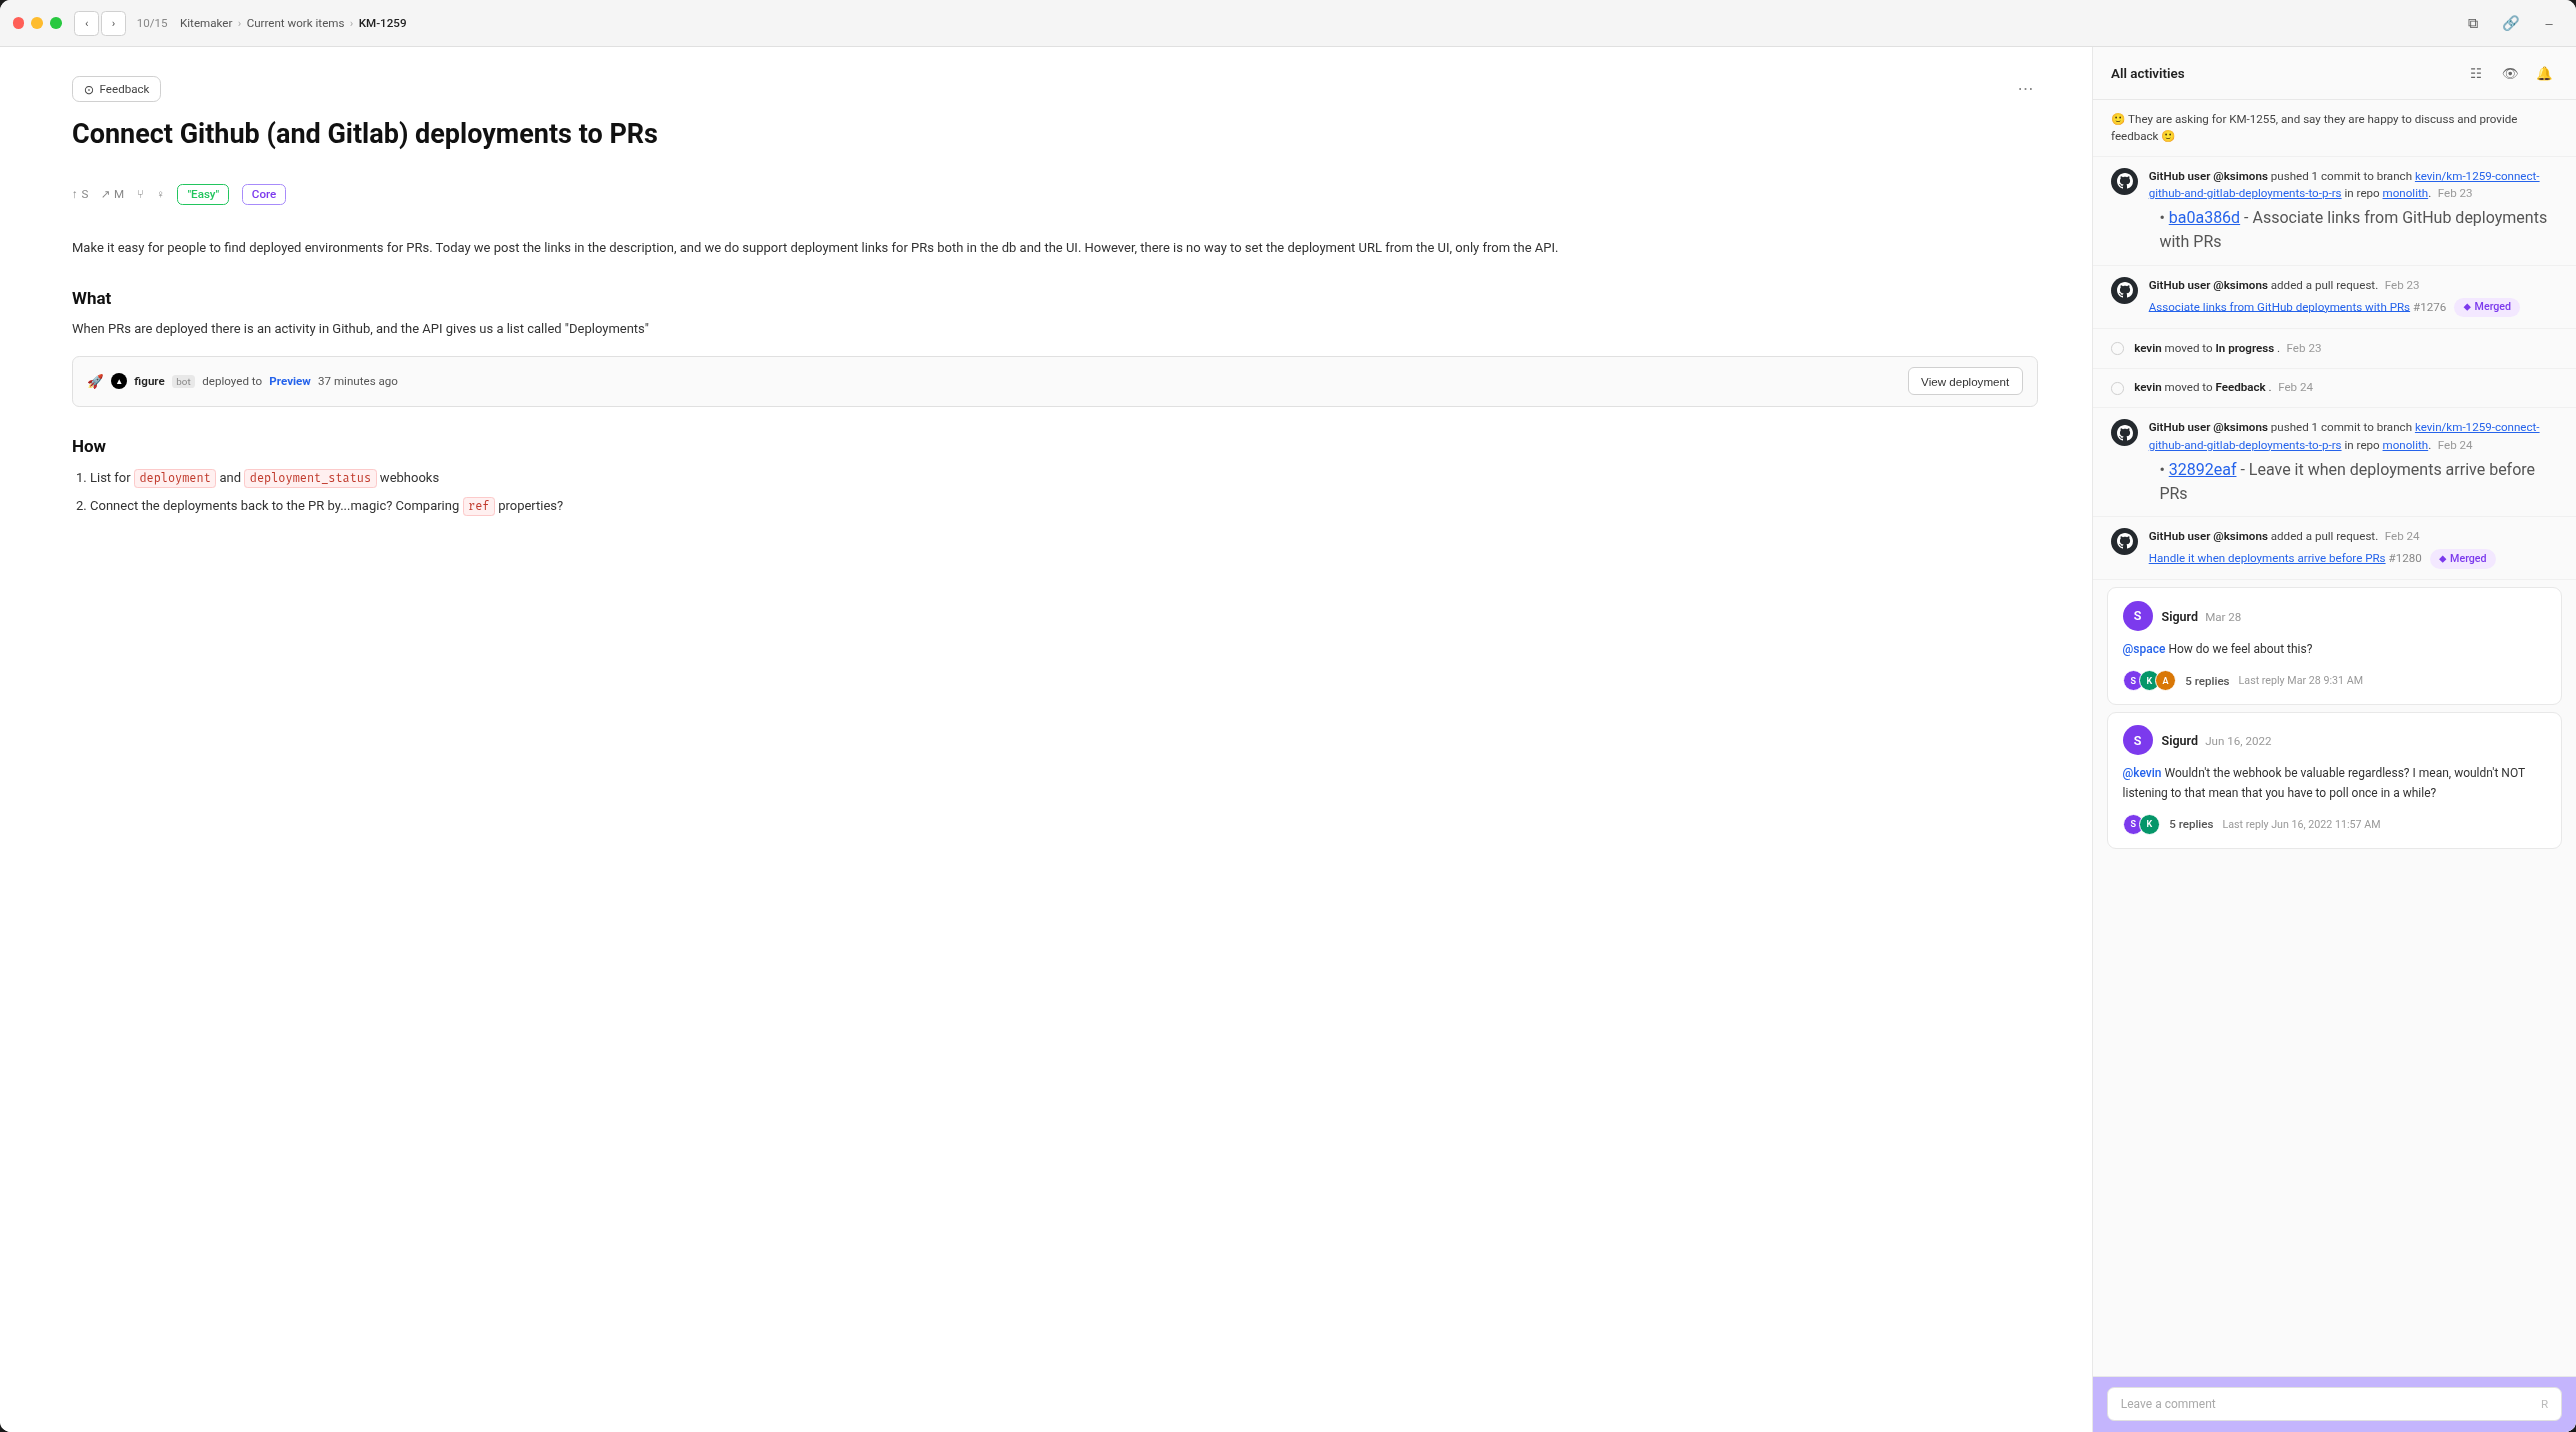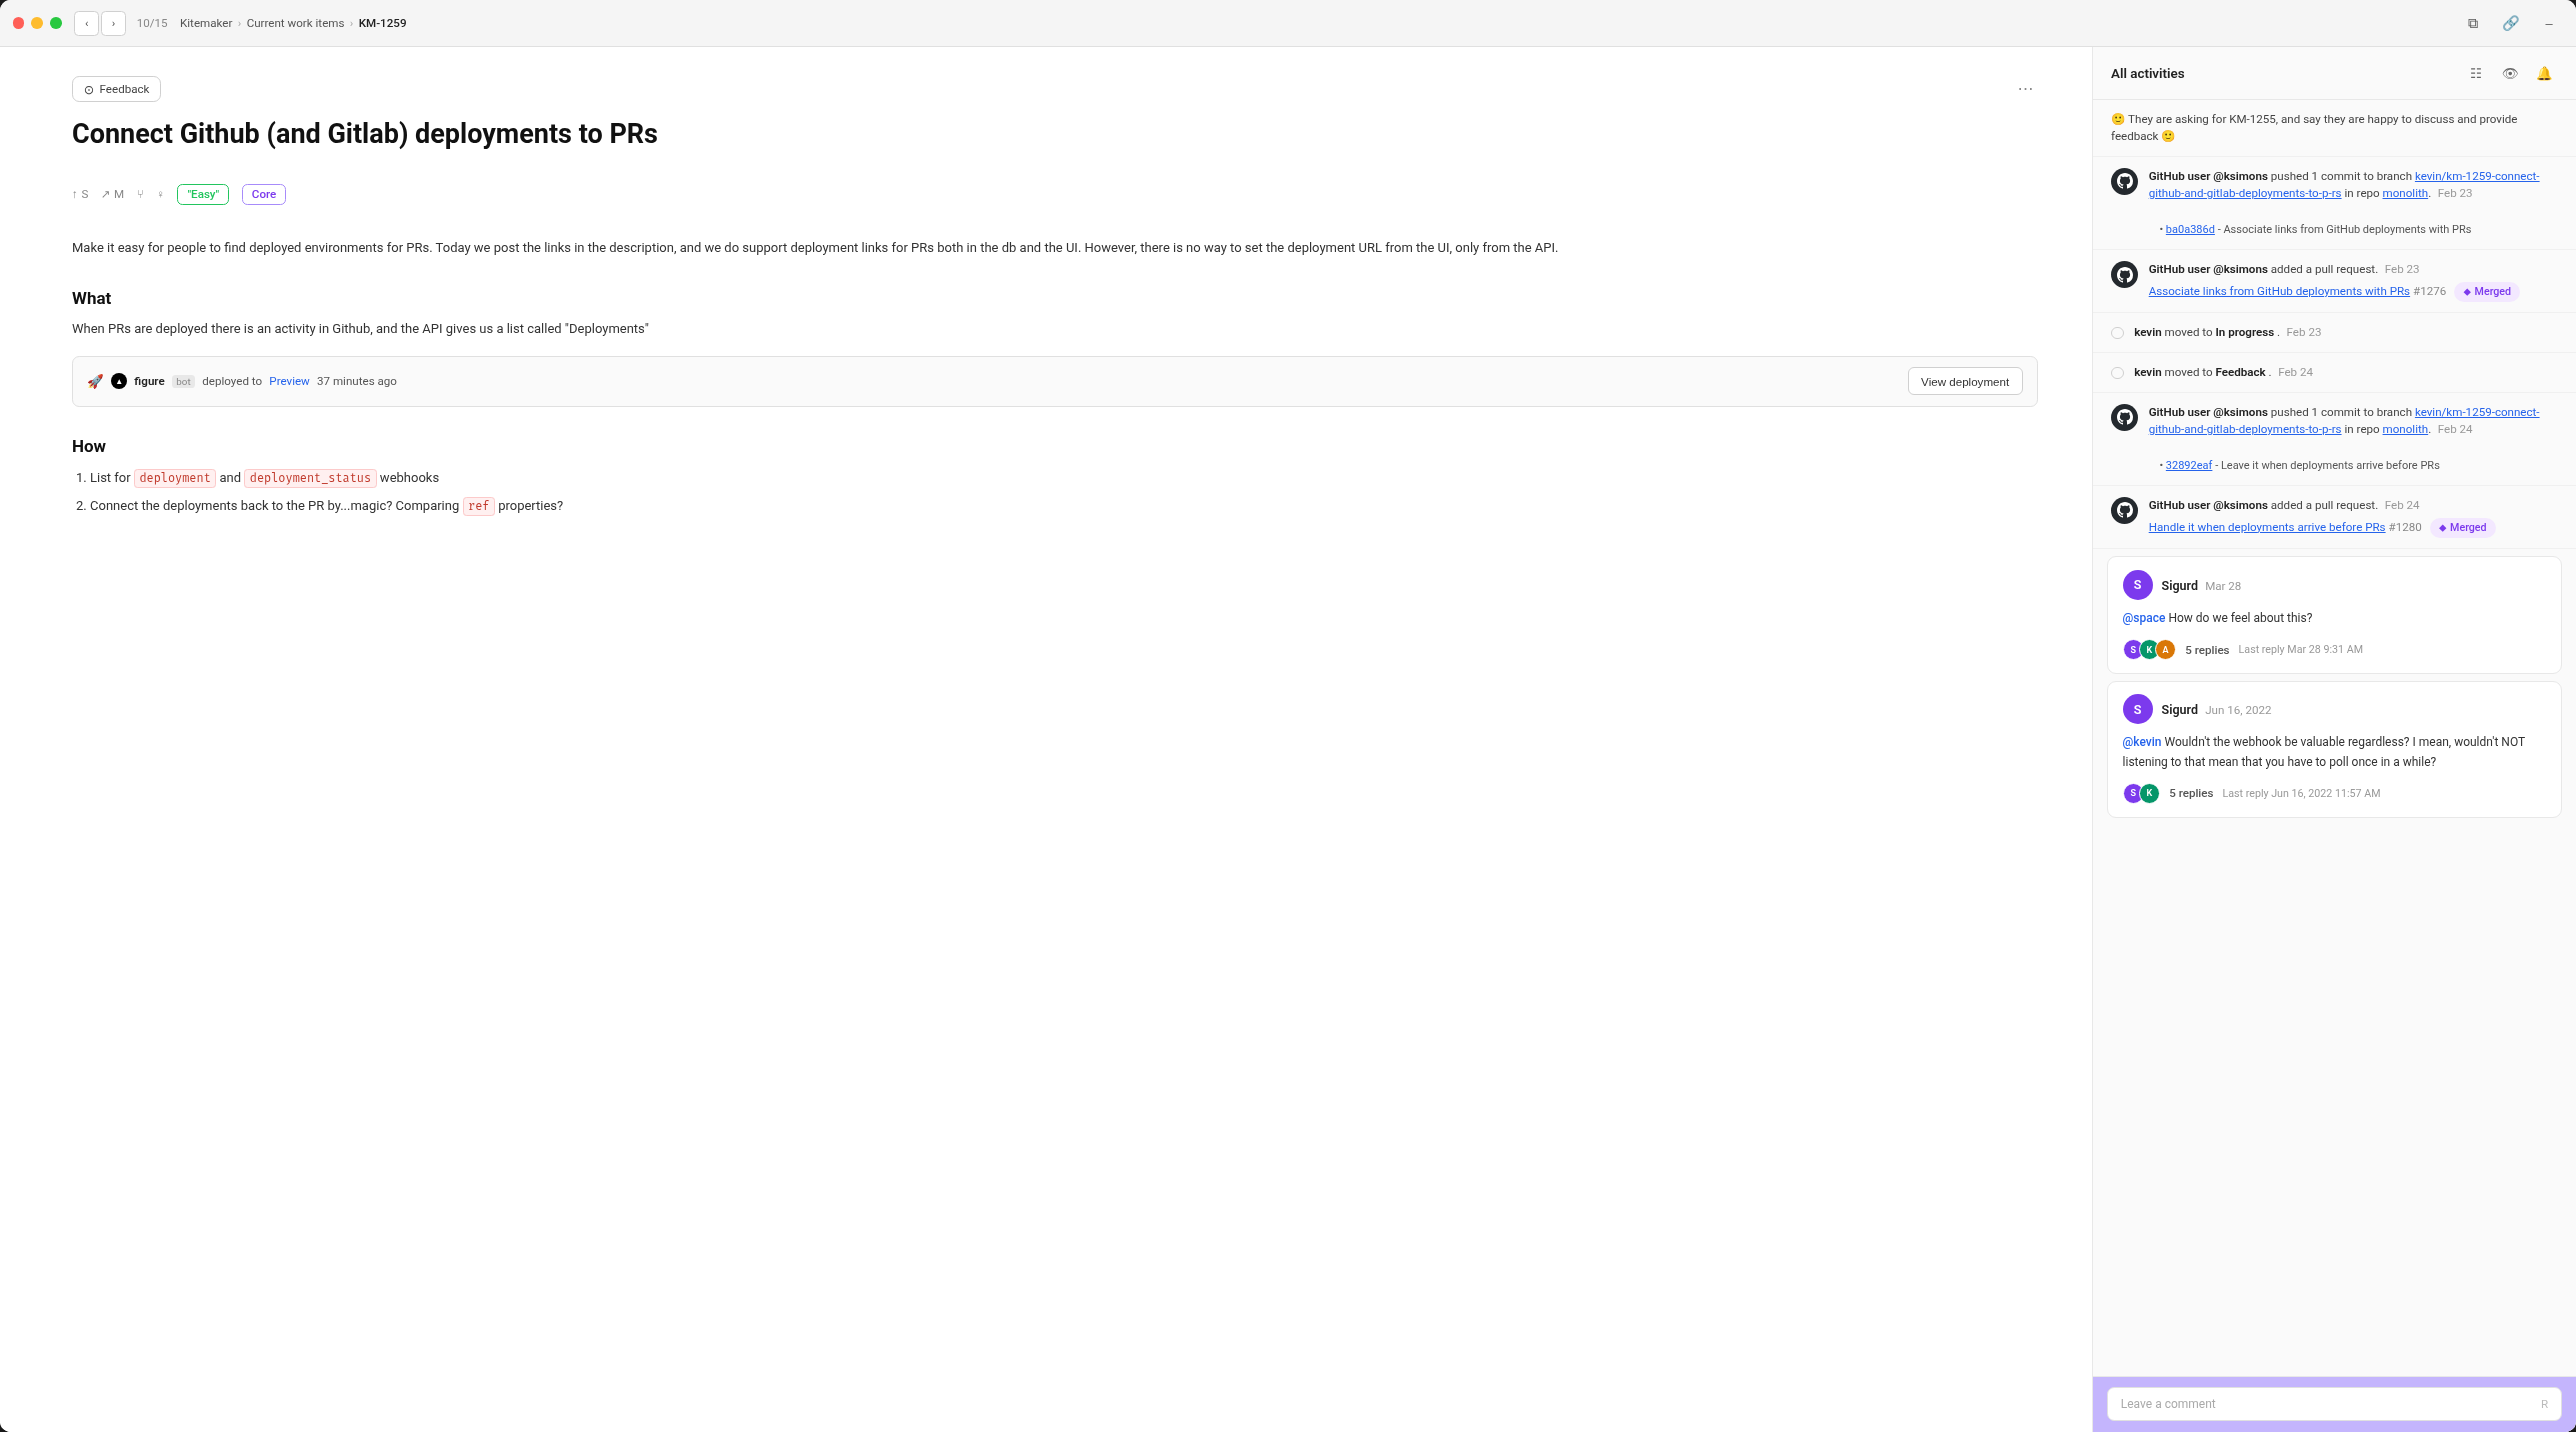--- a/index.html
+++ b/index.html
@@ -241,21 +241,21 @@
       font-weight: 700;
     }
     .deploy-name { font-weight: 600; color: #222; }
     .deploy-bot {
       font-size: 9.8px;
       color: #888;
       background: #e8e8e8;
       border-radius: 3.6px;
       padding: 0.9px 4.5px;
     }
-    .deploy-preview { color: #2563eb; font-weight: 400; }
+    .deploy-preview { color: #2563eb; font-weight: 700; }
     .view-deployment-btn {
       border: 0.9px solid #d0d0d0;
       background: #fff;
       border-radius: 6px;
       padding: 6.3px 12.5px;
       font-size: 11.6px;
       color: #333;
       cursor: pointer;
       white-space: nowrap;
     }
@@ -372,23 +372,22 @@
     .activity-content a {
       color: #2563eb;
       text-decoration: underline;
       cursor: pointer;
     }
 
     .activity-time { color: #999; margin-left: 3.6px; }
 
     .activity-bullet {
       padding: 3.6px 0 0 10.7px;
-      font-size: 11px;
+      font-size: 16px;
       color: #555;
-      margin-top: 16px;
     }
     .activity-bullet::before { content: "• "; }
     .activity-bullet a {
       color: #2563eb;
       text-decoration: underline;
       cursor: pointer;
     }
 
     .merged-badge {
       display: inline-flex;

